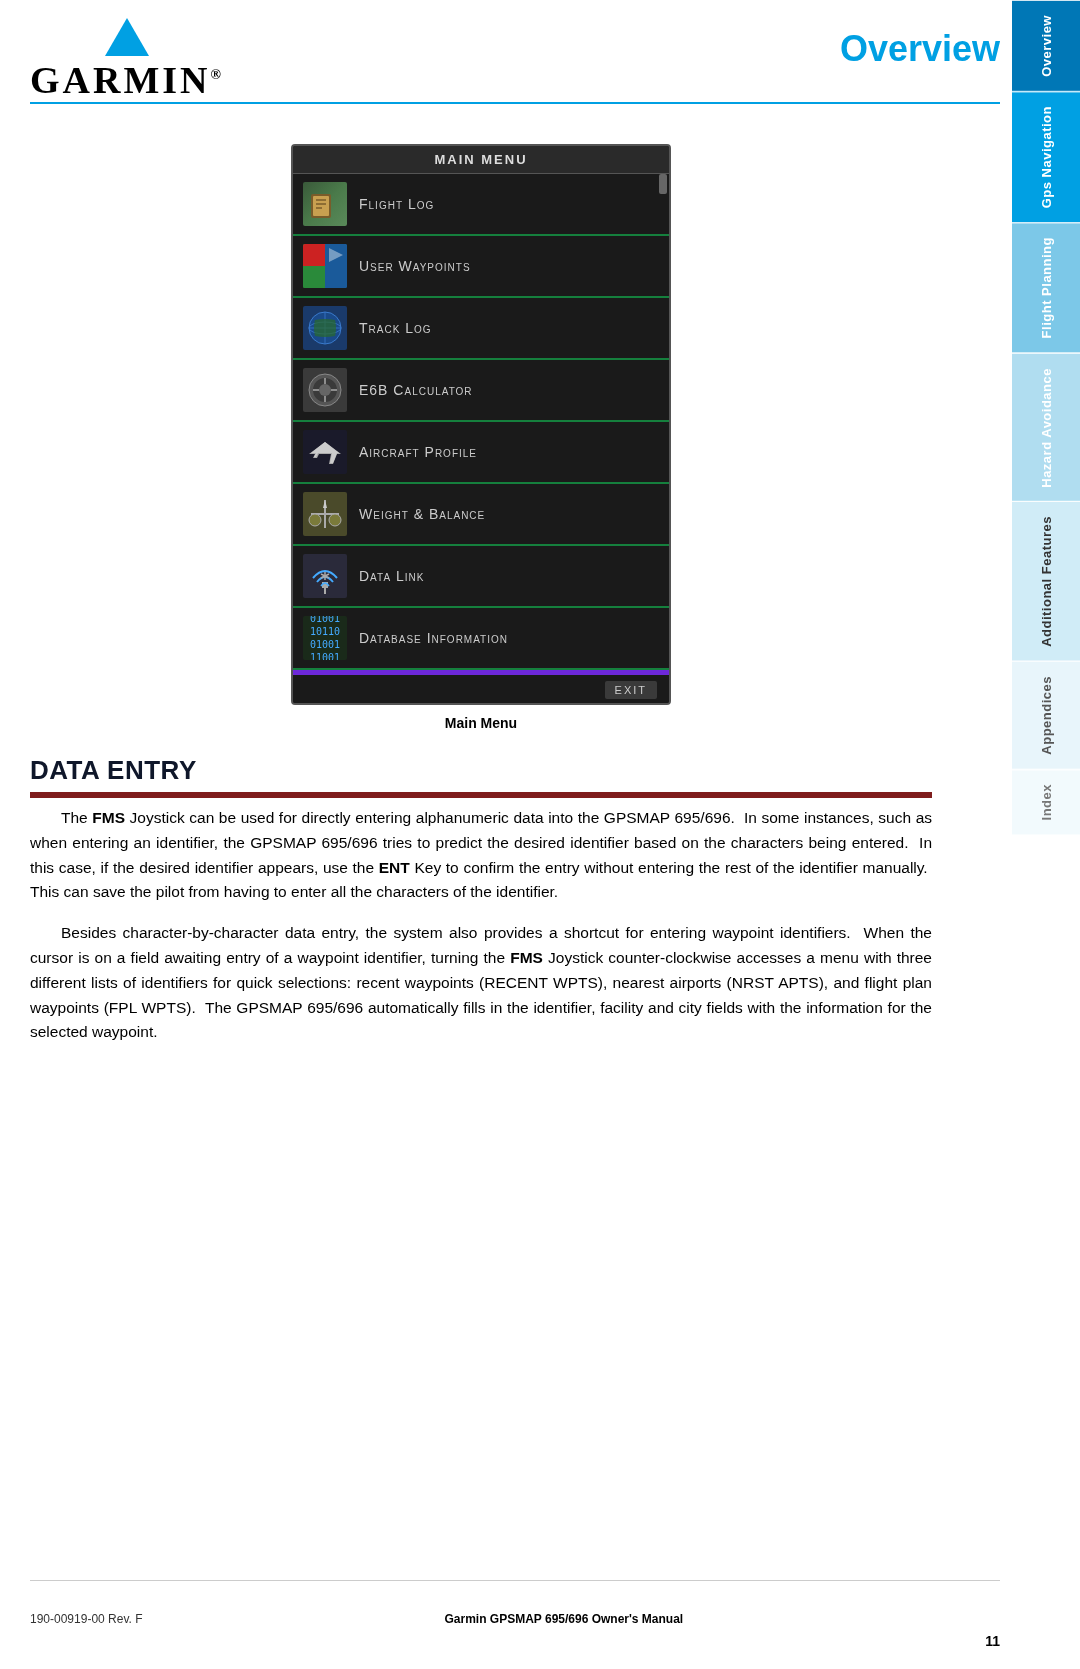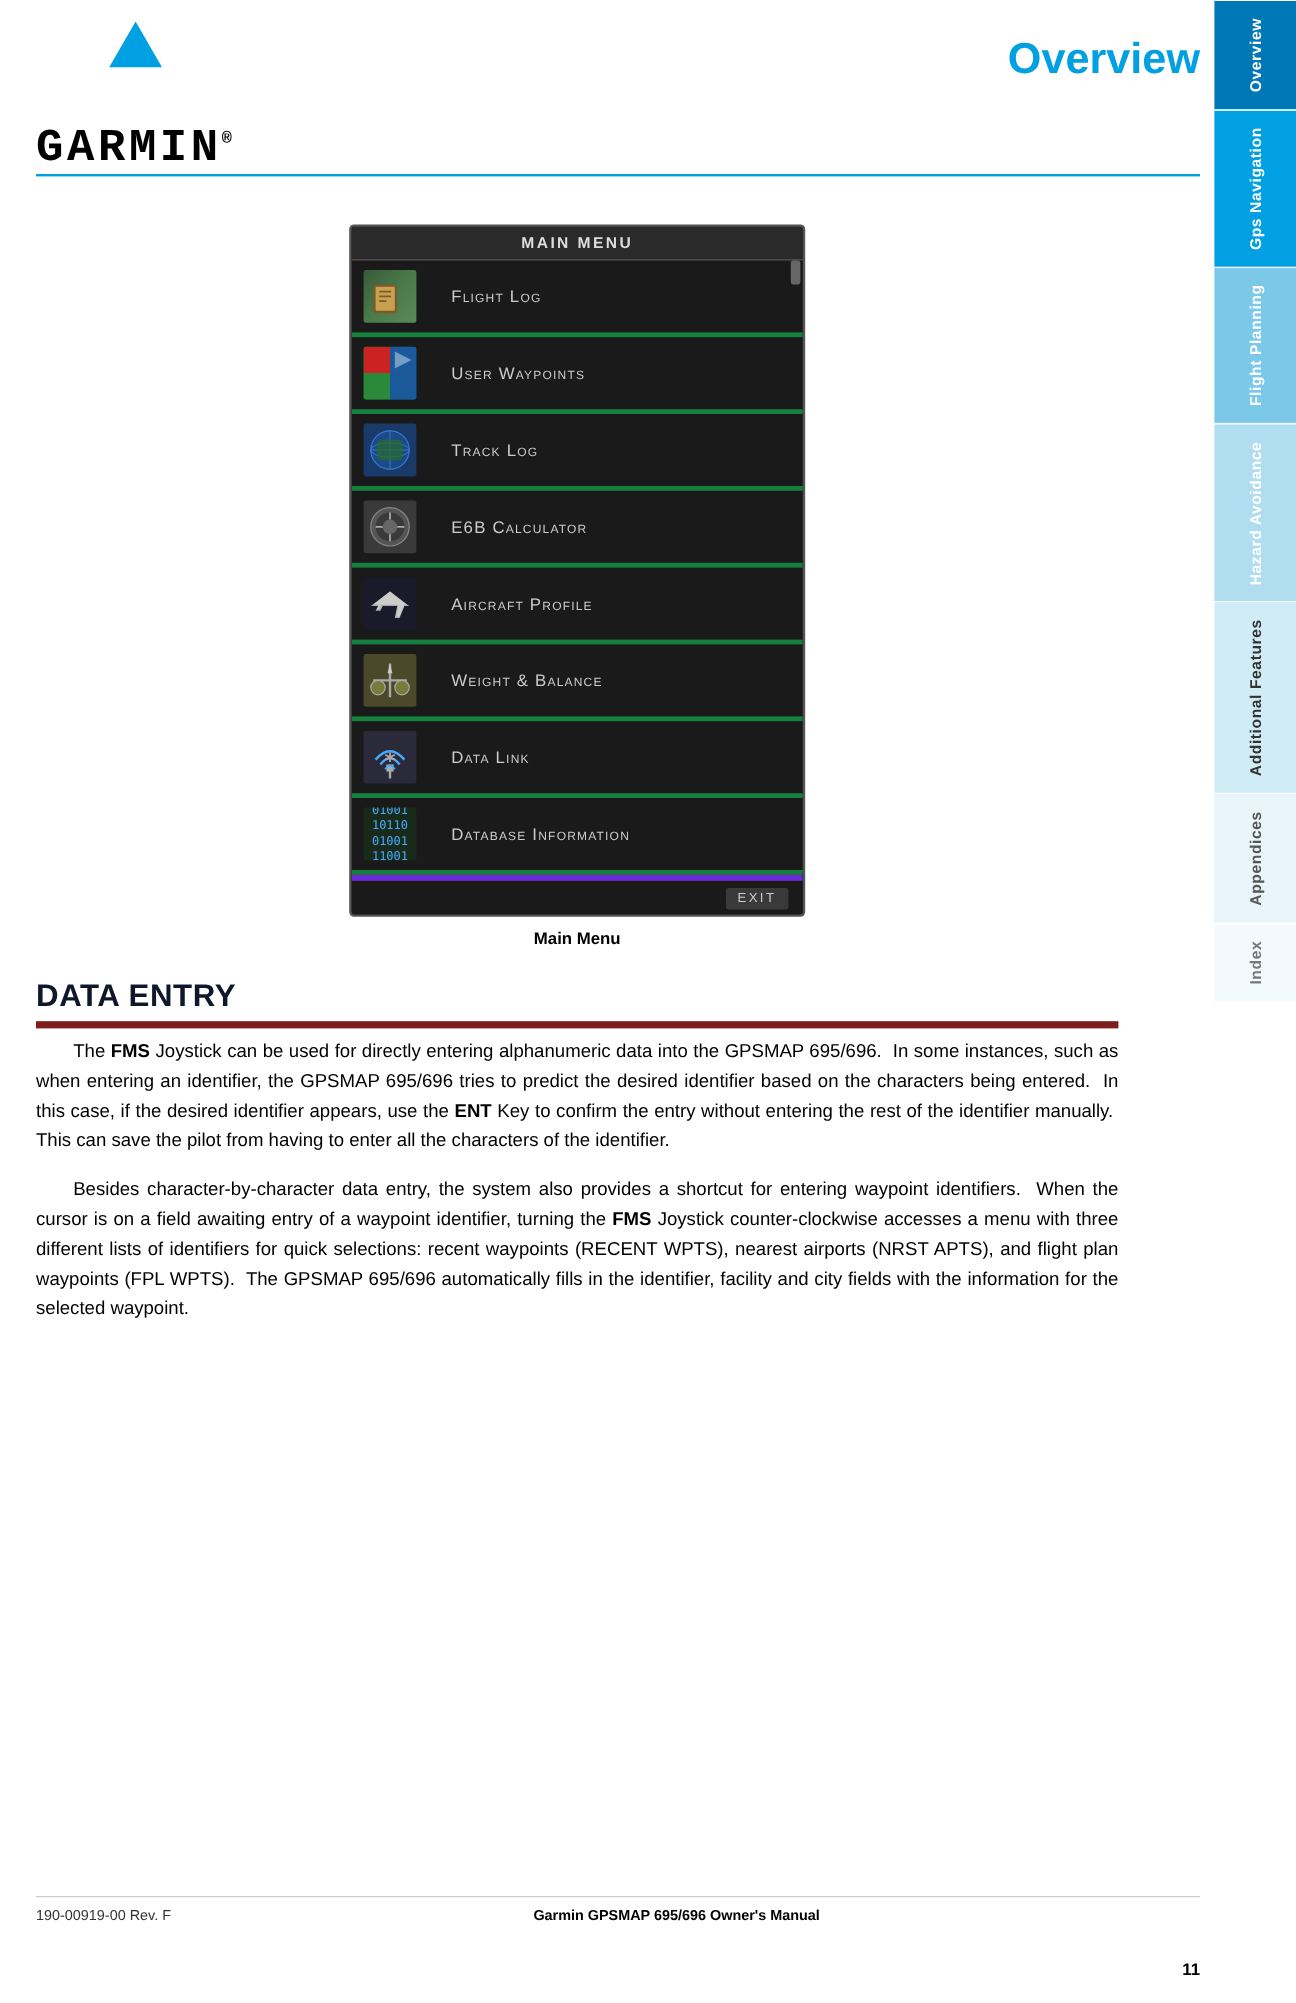--- a/index.html
+++ b/index.html
@@ -29,22 +29,21 @@
       border-left: 22px solid transparent;
       border-right: 22px solid transparent;
       border-bottom: 38px solid #00a0e3;
       margin-bottom: 2px;
     }
     .garmin-text {
       font-size: 38px;
       font-weight: 900;
       letter-spacing: 3px;
       color: #000;
-      font-family: Liberation Mono, monospace;
-      margin-top: 44px;
+      font-family: Liberation Serif, serif;
     }
     .garmin-reg {
       font-size: 14px;
       vertical-align: super;
     }
     .header-title {
       font-size: 36px;
       font-weight: bold;
       color: #00a0e3;
       padding-top: 10px;
@@ -128,24 +127,23 @@
       text-transform: uppercase;
       border-bottom: 1px solid #555;
     }
     .menu-list {
       list-style: none;
     }
     .menu-item {
       display: flex;
       align-items: center;
       padding: 8px 10px;
-      border-bottom: 4px solid #15803d;
+      border-bottom: 2px solid #15803d;
       cursor: pointer;
       min-height: 56px;
-      gap: 17px;
     }
     .menu-icon {
       width: 44px;
       height: 44px;
       margin-right: 12px;
       flex-shrink: 0;
       display: flex;
       align-items: center;
       justify-content: center;
       border-radius: 2px;
@@ -215,21 +213,21 @@
     }
 
     
     .page-footer {
       position: absolute;
       bottom: 20px;
       left: 30px;
       right: 80px;
       display: flex;
       justify-content: space-between;
-      align-items: flex-start;
+      align-items: center;
       border-top: 1px solid #ccc;
       padding-top: 8px;
     }
     .footer-left {
       font-size: 12px;
       color: #333;
     }
     .footer-center {
       font-size: 12px;
       font-weight: bold;

